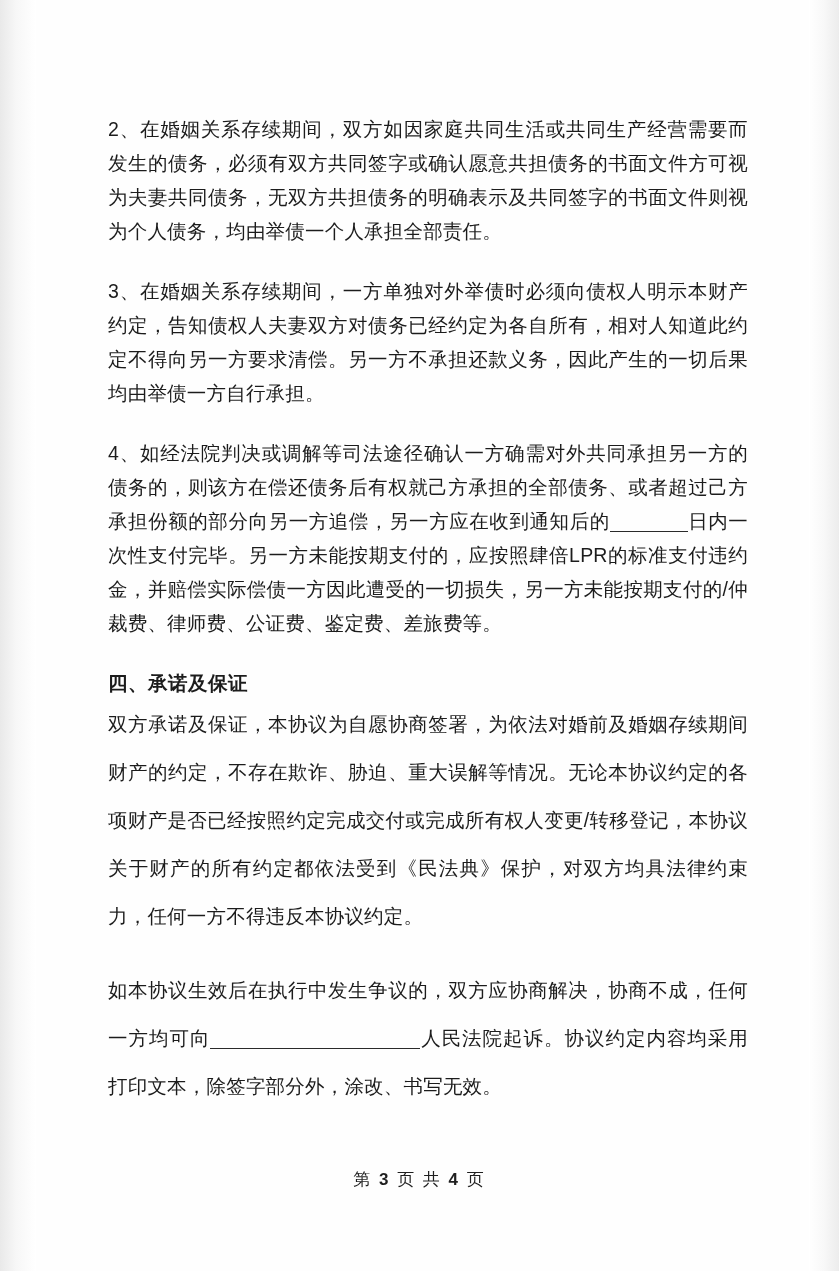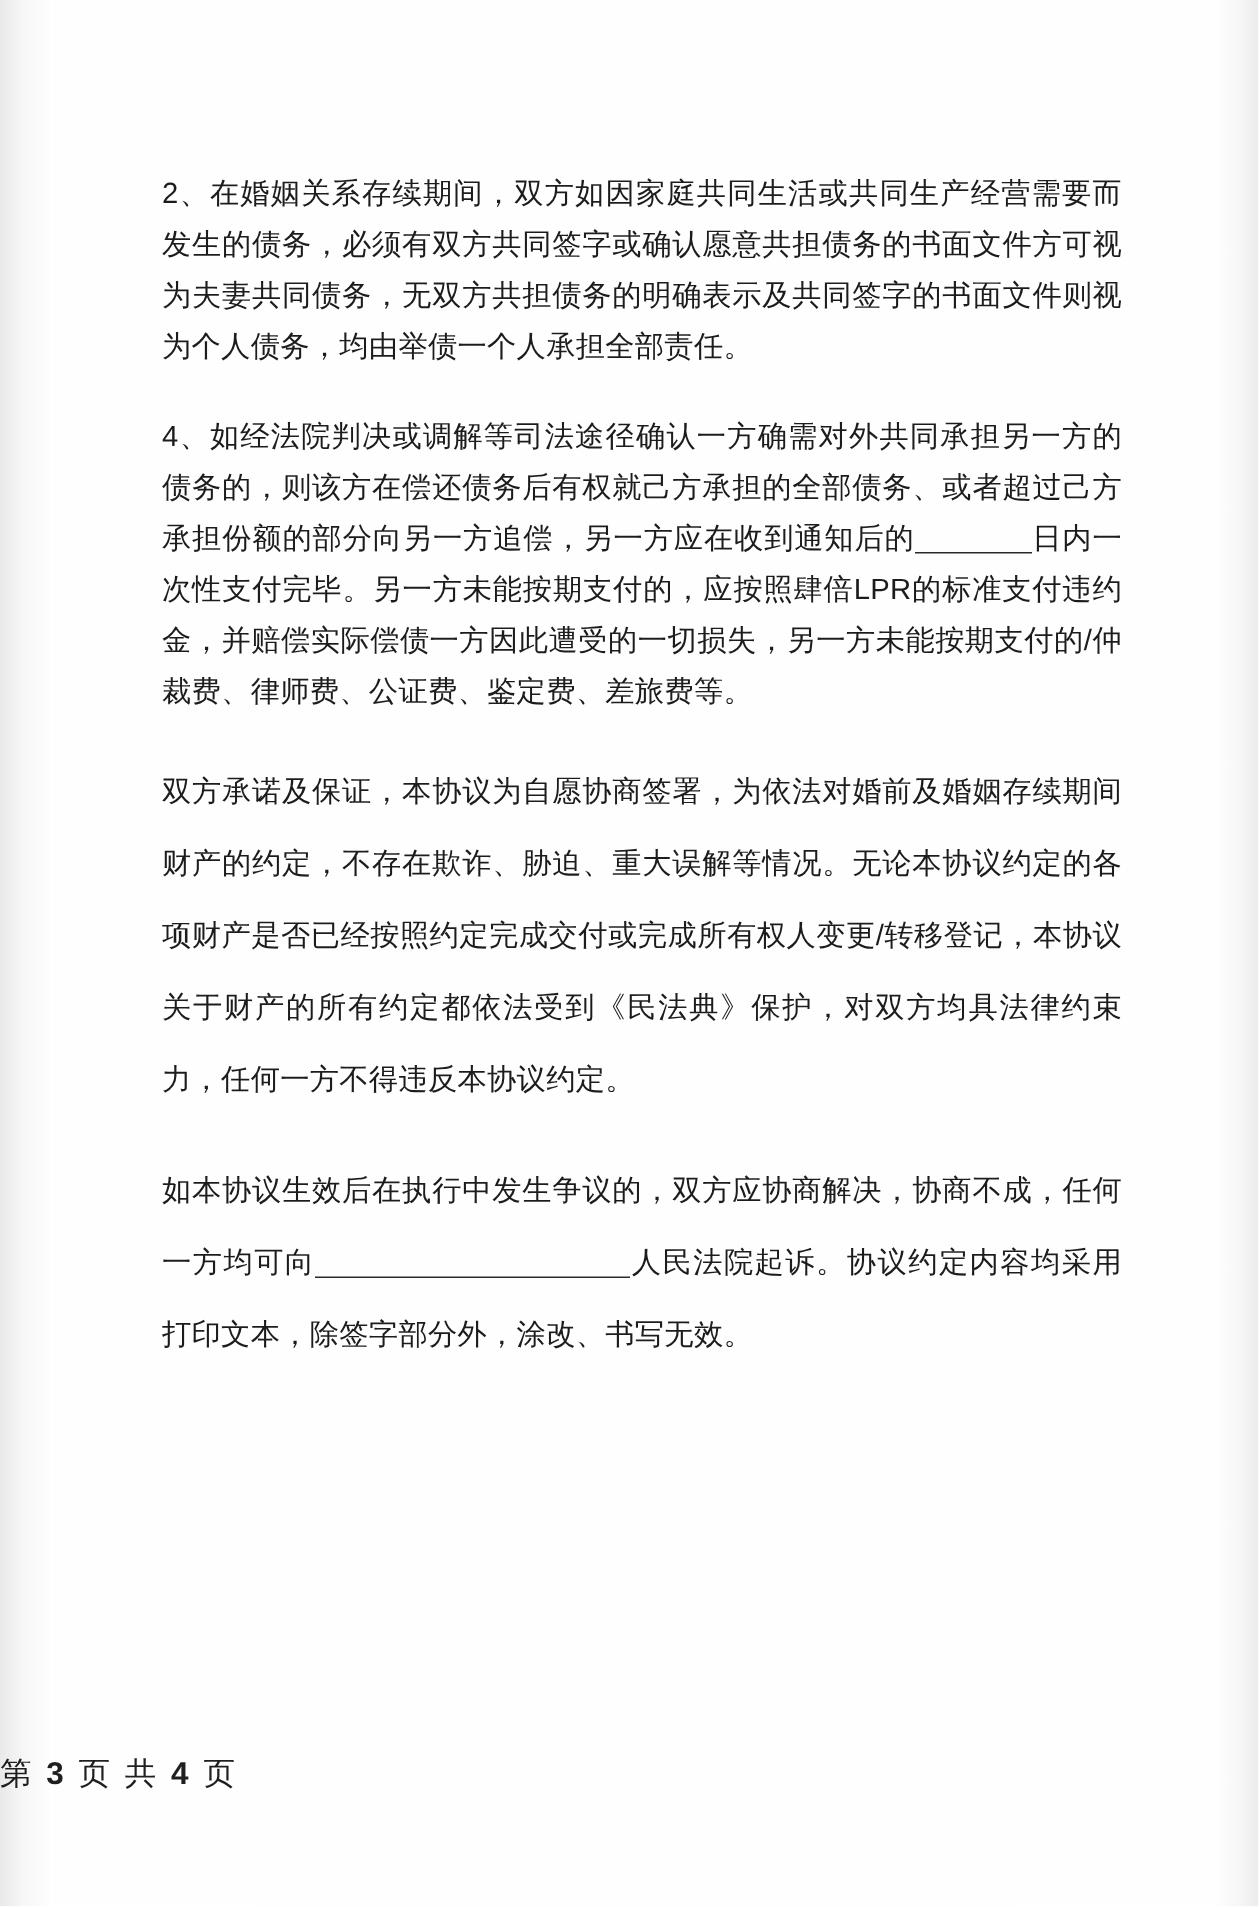--- a/index.html
+++ b/index.html
@@ -73,40 +73,43 @@
     height: 22px;
     vertical-align: -4px;
   }
   .blank-w-sm { width: 78px; }
   .blank-w-md { width: 210px; }
   .footer {
     position: absolute;
     left: 0;
     right: 0;
     top: 1168px;
-    font-size: 21px;
+    text-align: center;
+    font-size: 17px;
     color: #1f1f1f;
     letter-spacing: 2px;
   }
   .footer .num {
     font-weight: 700;
   }
 </style>
 </head>
 <body>
 
 <div class="page">
   <div class="content">
 
     <p class="para">2、在婚姻关系存续期间，双方如因家庭共同生活或共同生产经营需要而发生的债务，必须有双方共同签字或确认愿意共担债务的书面文件方可视为夫妻共同债务，无双方共担债务的明确表示及共同签字的书面文件则视为个人债务，均由举债一个人承担全部责任。</p>
 
+    <p class="para">3、在婚姻关系存续期间，一方单独对外举债时必须向债权人明示本财产约定，告知债权人夫妻双方对债务已经约定为各自所有，相对人知道此约定不得向另一方要求清偿。另一方不承担还款义务，因此产生的一切后果均由举债一方自行承担。</p>
 
     <p class="para"><span>4、如经法院判决或调解等司法途径确认一方确需对外共同承担另一方的债务的，则该方在偿还债务后有权就己方承担的全部债务、或者超过己方承担份额的部分向另一方追偿，另一方应在收到通知后的</span><span class="blank-inline blank-w-sm"></span><span>日内一次性支付完毕。另一方未能按期支付的，应按照肆倍LPR的标准支付违约金，并赔偿实际偿债一方因此遭受的一切损失，另一方未能按期支付的/仲裁费、律师费、公证费、鉴定费、差旅费等。</span></p>
 
     <div class="section">
+      <div class="section-title">四、承诺及保证</div>
       <div class="section-body">双方承诺及保证，本协议为自愿协商签署，为依法对婚前及婚姻存续期间财产的约定，不存在欺诈、胁迫、重大误解等情况。无论本协议约定的各项财产是否已经按照约定完成交付或完成所有权人变更/转移登记，本协议关于财产的所有约定都依法受到《民法典》保护，对双方均具法律约束力，任何一方不得违反本协议约定。</div>
     </div>
 
     <div class="section">
       <div class="section-body"><span>如本协议生效后在执行中发生争议的，双方应协商解决，协商不成，任何一方均可向</span><span class="blank-inline blank-w-md"></span><span>人民法院起诉。协议约定内容均采用打印文本，除签字部分外，涂改、书写无效。</span></div>
     </div>
 
 
   </div>
 

